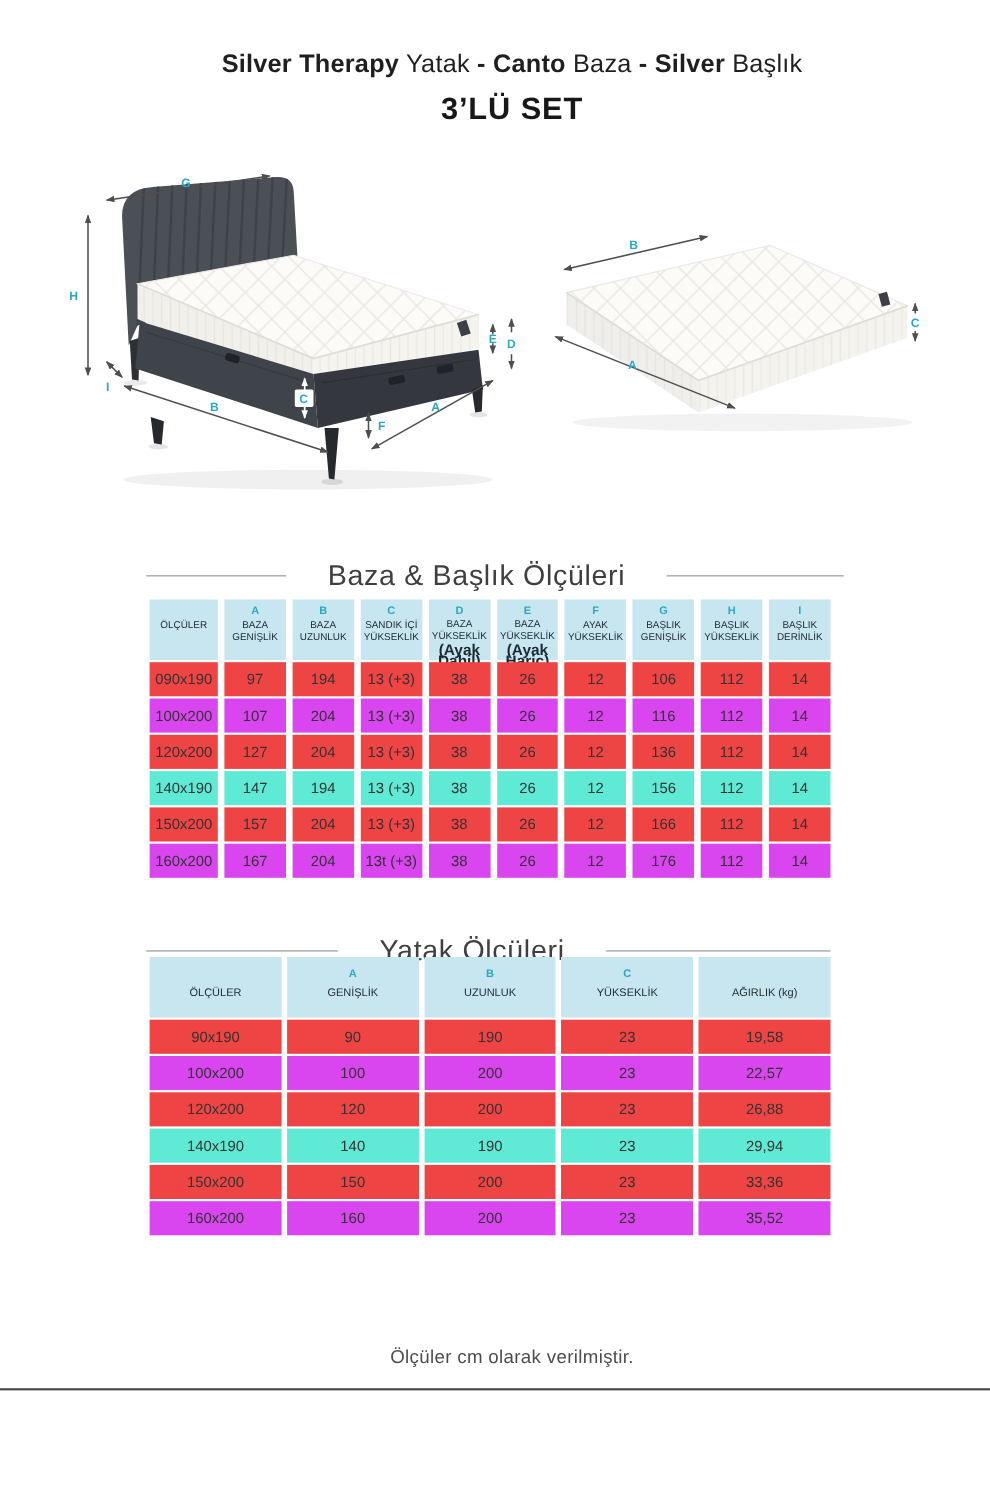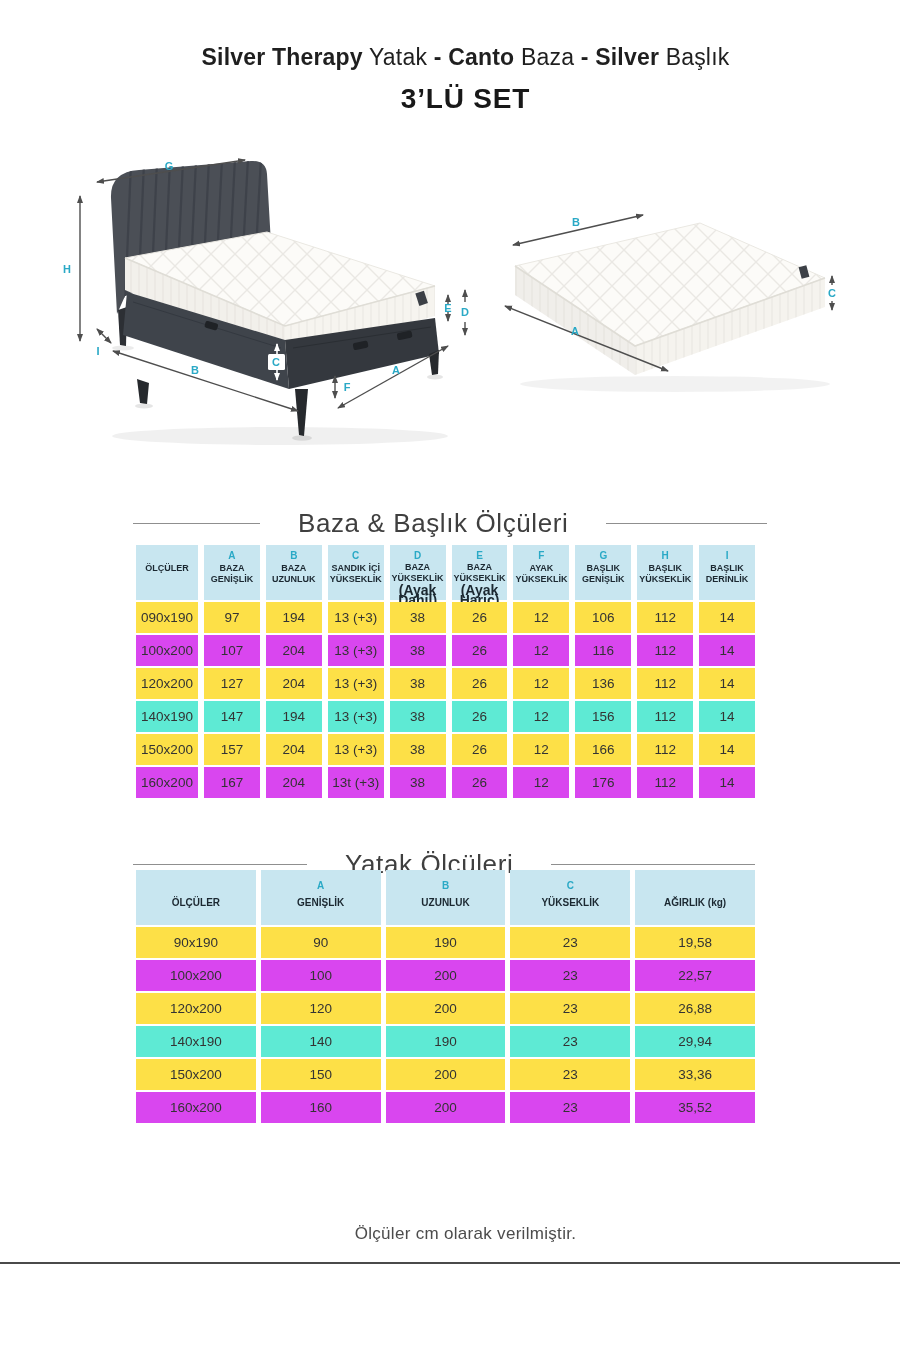--- a/index.html
+++ b/index.html
@@ -43,26 +43,26 @@
   #tbl1{top:545px;}
   #tbl2{top:870px;}
   .thead,.trow{display:grid;column-gap:6px;margin-bottom:2px;}
   #tbl1 .thead,#tbl1 .trow{grid-template-columns:62px repeat(9,1fr);}
   #tbl2 .thead,#tbl2 .trow{grid-template-columns:repeat(5,1fr);column-gap:5px;}
   .th{background:#c8e6f0;height:55px;box-sizing:border-box;padding-top:5px;
       display:flex;flex-direction:column;align-items:center;text-align:center;}
   #tbl2 .th{padding-top:9px;}
   .th .lt{color:#2aa9c6;font-size:10px;font-weight:700;height:13px;line-height:12px;}
   #tbl2 .th .lt{height:18px;line-height:14px;}
-  .th .l1,.th .l2{font-size:9px;font-weight:700;color:#1b2831;line-height:11px;}
+  .th .l1,.th .l2{font-size:9px;font-weight:400;color:#1b2831;line-height:11px;}
   #tbl2 .th .l1{font-size:10px;line-height:12px;}
   .th .sb{font-size:14px;font-weight:700;color:#1b2831;line-height:10px;margin-top:1px;}
   .td{height:31px;display:flex;align-items:center;justify-content:center;
       font-size:13.5px;color:#333;}
-  .trow.rw>.td{background:#fde047;}
+  .trow.rw>.td{background:#ef4444;}
   .trow.rg>.td{background:#d946ef;}
   .trow.rb>.td{background:#5eead4;}
 
   
   .foot-line{position:absolute;left:0;top:1262px;width:900px;height:2px;background:#4a4a4a;}
   .foot-text{position:absolute;top:1224px;left:0;width:100%;text-align:center;
              font-size:17px;color:#4c4c4c;letter-spacing:.3px;}
 </style>
 </head>
 <body>

